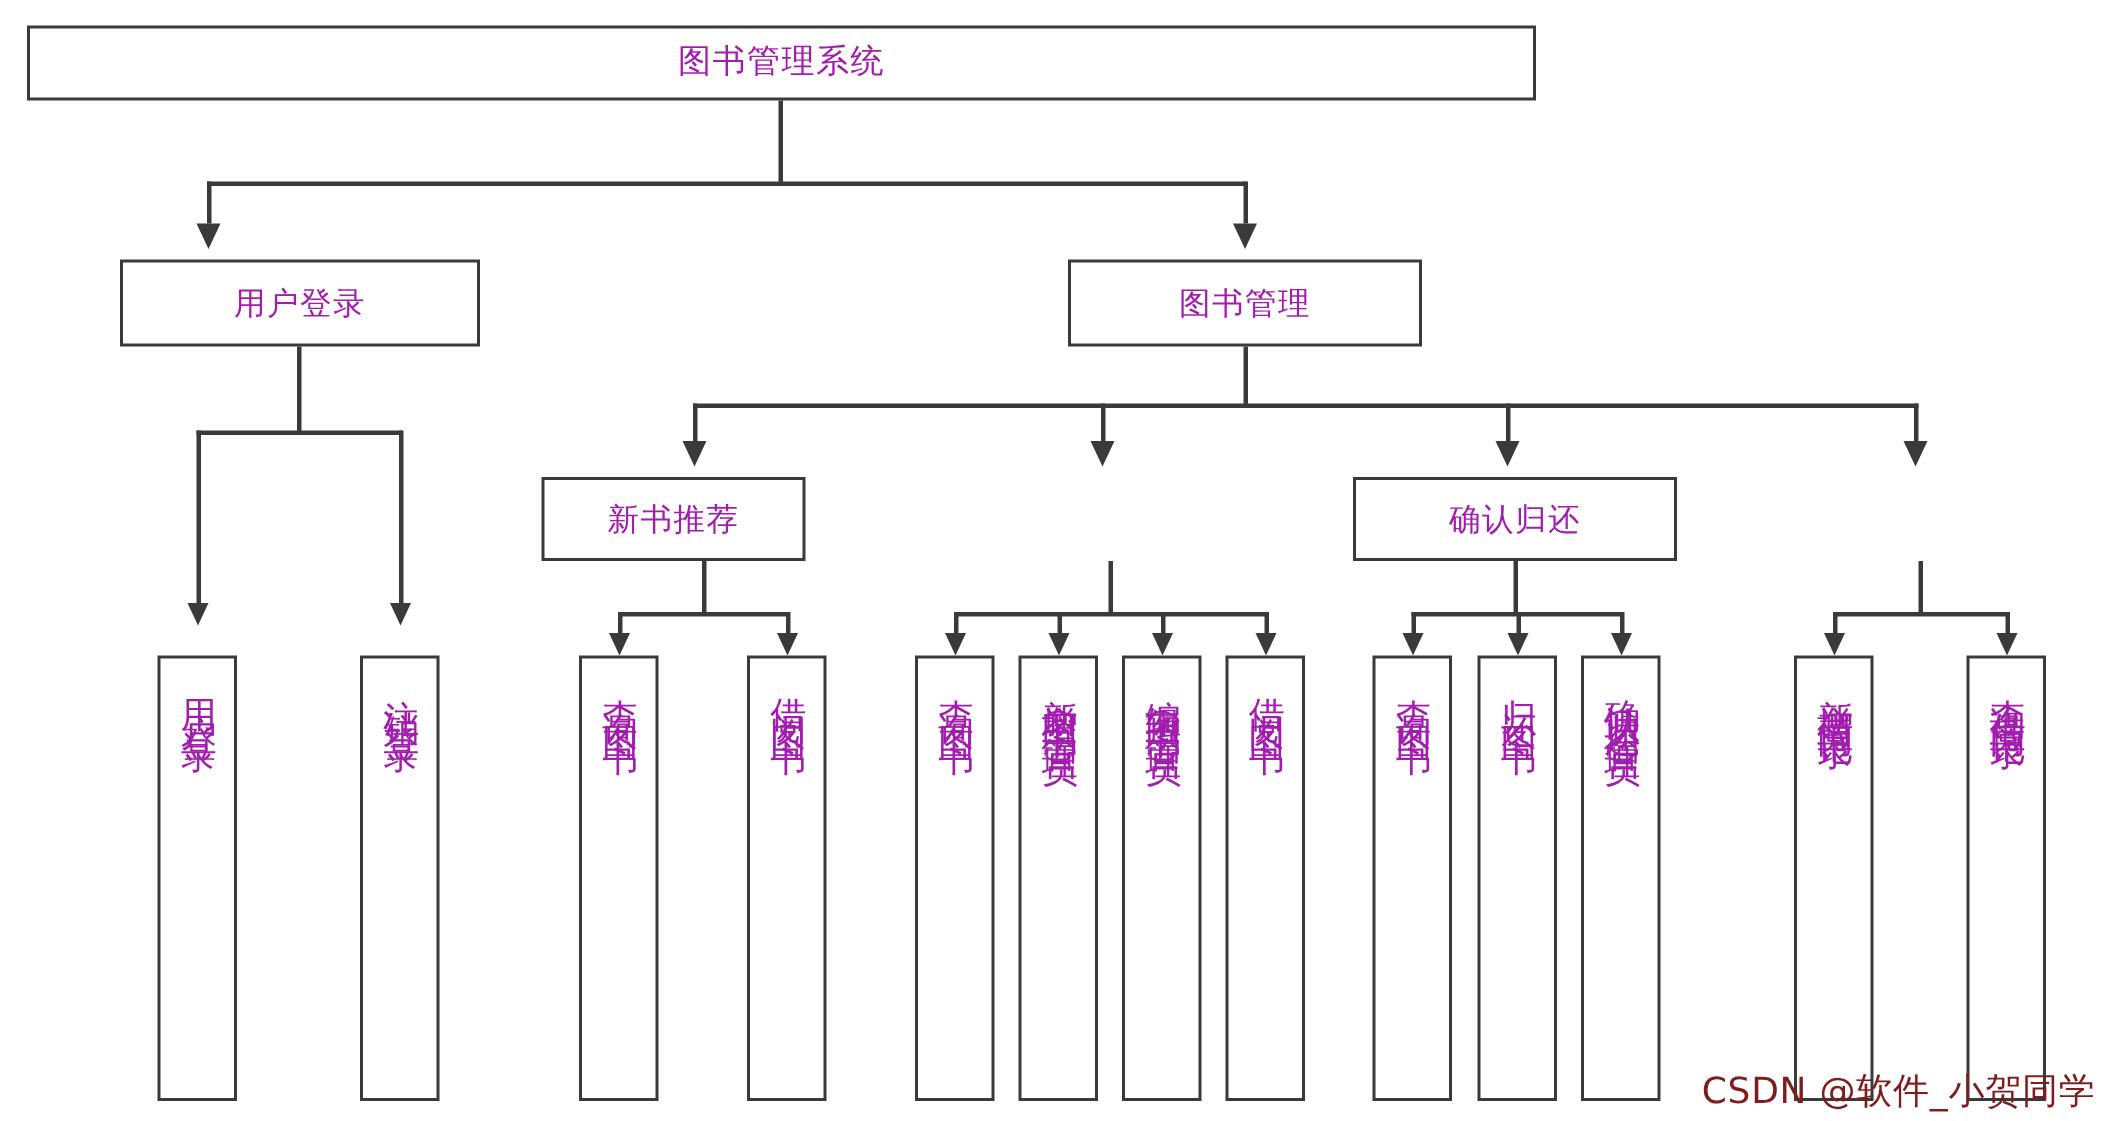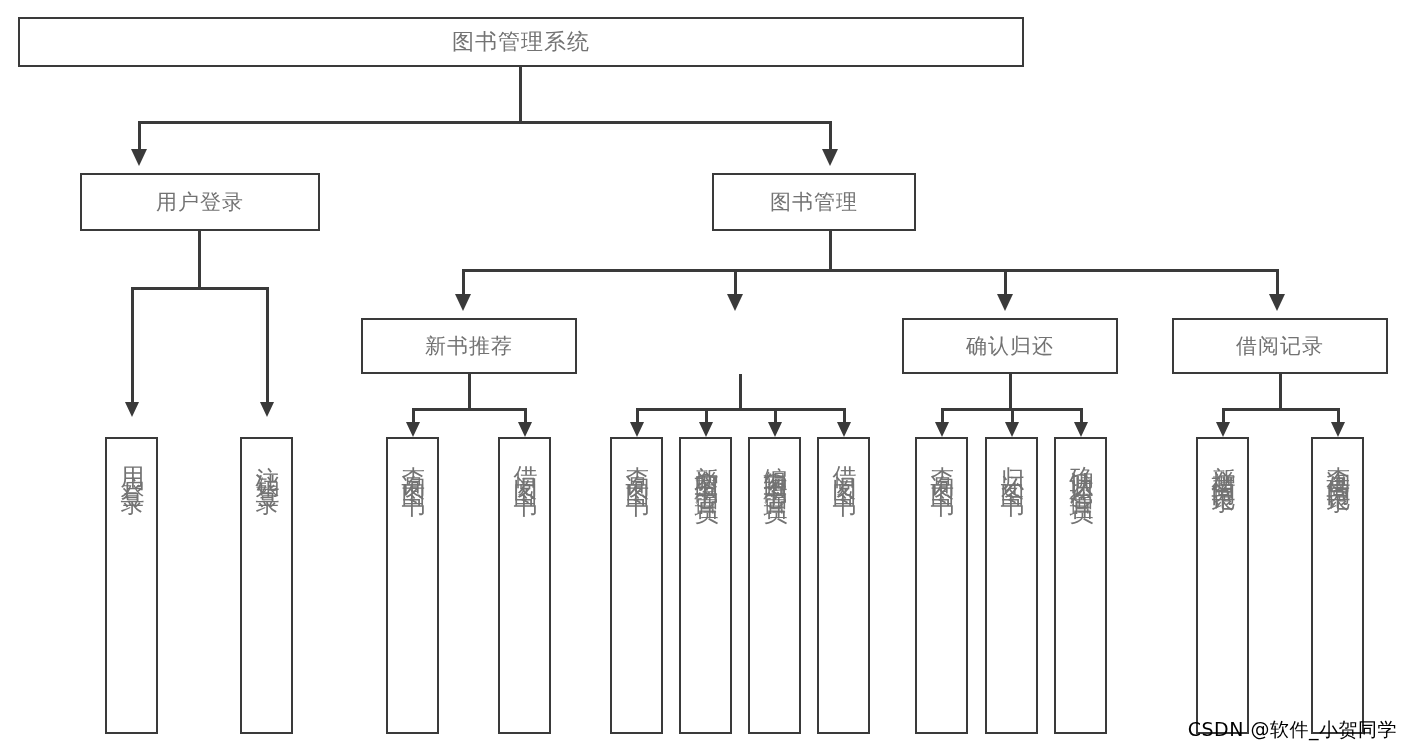--- a/index.html
+++ b/index.html
@@ -18,21 +18,21 @@
 
   
   .node{
     position:absolute;
     box-sizing:border-box;
     background:#ffffff;
     border:2.5px solid #3a3a3a;
     display:flex;
     align-items:center;
     justify-content:center;
-    color:#737373;
+    color:#a21caf;
   }
   .node .label{
     font-size:21px;
     line-height:1.15;
     letter-spacing:1px;
     white-space:nowrap;
   }
 
   
   #node-root .label{font-size:22px;}
@@ -77,22 +77,22 @@
     border-left:7px solid transparent;
     border-right:7px solid transparent;
     border-top:15px solid #3a3a3a;
   }
 
   
   #watermark{
     position:absolute;
     right:8px;
     bottom:4px;
-    font-size:19px;
-    color:#000000;
+    font-size:24px;
+    color:#7f1d1d;
     letter-spacing:0.5px;
     white-space:nowrap;
     pointer-events:none;
   }
 </style>
 </head>
 <body>
 
 <div id="diagram">
 
@@ -107,21 +107,21 @@
   <div class="vline" style="left:138px;top:121px;height:28px;"></div>
   <div class="arrow" style="left:131px;top:149px;"></div>
 
   <div class="vline" style="left:829px;top:121px;height:28px;"></div>
   <div class="arrow" style="left:822px;top:149px;"></div>
 
   <div class="node node-l2" id="node-user-login" style="left:80px;top:173px;width:240px;height:58px;">
     <span class="label">用户登录</span>
   </div>
 
-  <div class="node node-l2" id="node-book-management" style="left:712px;top:173px;width:204px;height:58px;">
+  <div class="node node-l2" id="node-book-management" style="left:712px;top:173px;width:236px;height:58px;">
     <span class="label">图书管理</span>
   </div>
 
   <div class="vline" style="left:198px;top:231px;height:58px;"></div>
   <div class="hline" style="left:131px;top:287px;width:137px;"></div>
   <div class="vline" style="left:131px;top:287px;height:115px;"></div>
   <div class="arrow small" style="left:125px;top:402px;"></div>
   <div class="vline" style="left:266px;top:287px;height:115px;"></div>
   <div class="arrow small" style="left:260px;top:402px;"></div>
 
@@ -133,32 +133,29 @@
 
   <div class="vline" style="left:734px;top:269px;height:25px;"></div>
   <div class="arrow" style="left:727px;top:294px;"></div>
 
   <div class="vline" style="left:1004px;top:269px;height:25px;"></div>
   <div class="arrow" style="left:997px;top:294px;"></div>
 
   <div class="vline" style="left:1276px;top:269px;height:25px;"></div>
   <div class="arrow" style="left:1269px;top:294px;"></div>
 
-  <div class="node node-l3" id="node-new-books" style="left:361px;top:318px;width:216px;height:56px;">
+  <div class="node node-l3" id="node-new-books" style="left:361px;top:318px;width:176px;height:56px;">
     <span class="label">新书推荐</span>
   </div>
 
 
   <div class="node node-l3" id="node-current-borrow" style="left:902px;top:318px;width:216px;height:56px;">
     <span class="label">确认归还</span>
   </div>
 
-  <div class="node node-l3" id="node-borrow-records" style="left:1172px;top:318px;width:216px;height:56px;">
-    <span class="label">借阅记录</span>
-  </div>
 
   <div class="vline" style="left:468px;top:374px;height:36px;"></div>
   <div class="hline" style="left:412px;top:408px;width:114px;"></div>
   <div class="vline" style="left:412px;top:408px;height:14px;"></div>
   <div class="arrow small" style="left:406px;top:422px;"></div>
   <div class="vline" style="left:524px;top:408px;height:14px;"></div>
   <div class="arrow small" style="left:518px;top:422px;"></div>
 
   <div class="vline" style="left:739px;top:374px;height:36px;"></div>
   <div class="hline" style="left:636px;top:408px;width:210px;"></div>

